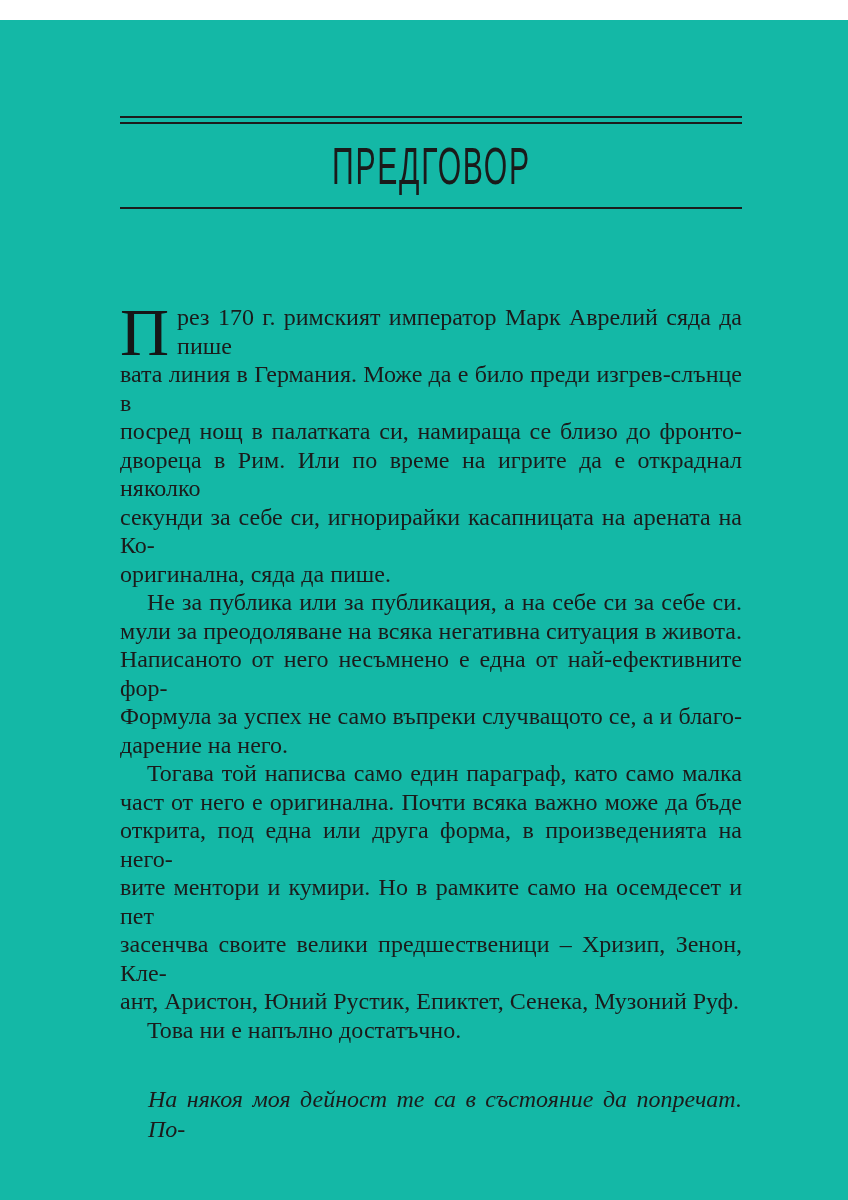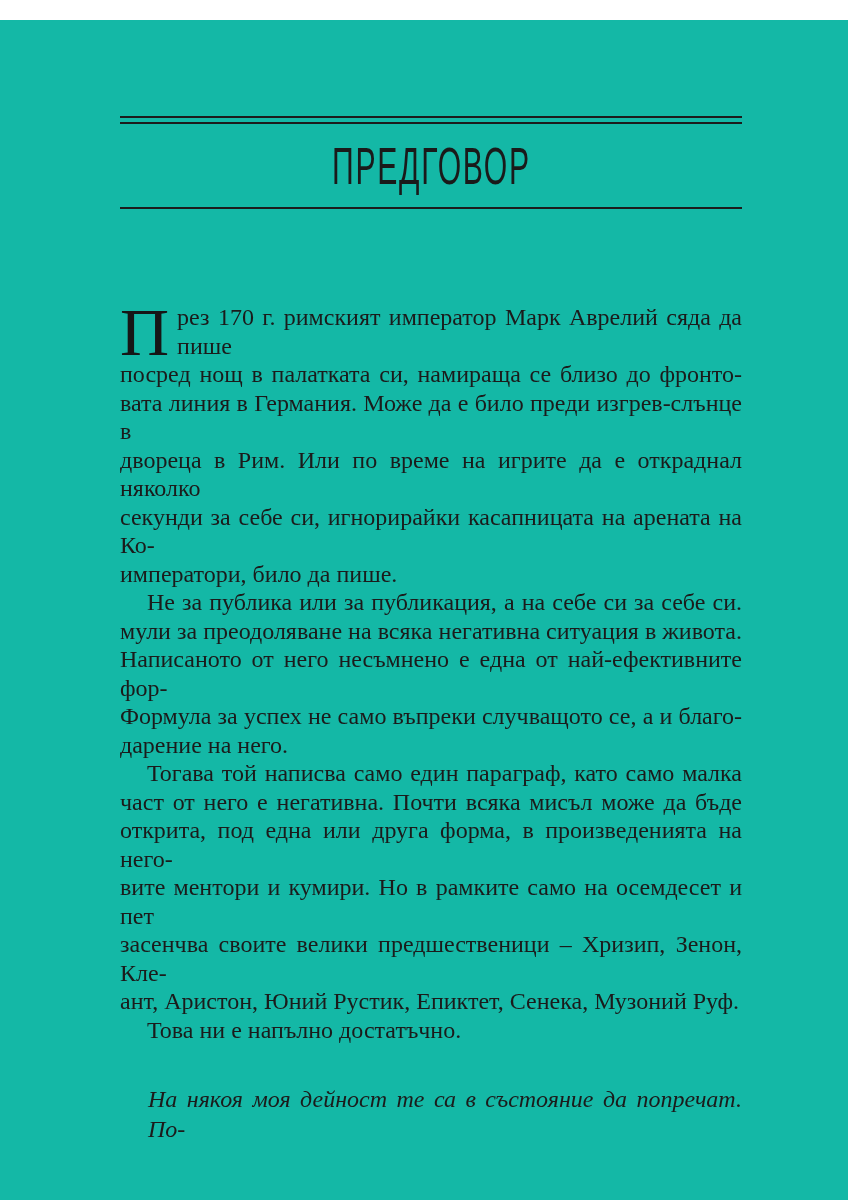--- a/index.html
+++ b/index.html
@@ -88,36 +88,36 @@
     <div class="title-row">
       <span class="chapter-title">ПРЕДГОВОР</span>
     </div>
 
     <div class="rule-single"></div>
 
     <div class="body-text">
         <div class="paragraph">
           <span class="dropcap">П</span>
           <div class="line jl">рез 170 г. римският император Марк Аврелий сяда да пише</div>
+          <div class="line jl">вата линия в Германия. Може да е било преди изгрев-слънце в</div>
           <div class="line jl">посред нощ в палатката си, намираща се близо до фронто-</div>
-          <div class="line jl">вата линия в Германия. Може да е било преди изгрев-слънце в</div>
           <div class="line jl">двореца в Рим. Или по време на игрите да е откраднал няколко</div>
           <div class="line jl">секунди за себе си, игнорирайки касапницата на арената на Ко-</div>
-          <div class="line">императори, било да пише.</div>
+          <div class="line">оригинална, сяда да пише.</div>
         </div>
         <div class="paragraph">
           <div class="line jl indent">Не за публика или за публикация, а на себе си за себе си.</div>
           <div class="line jl">мули за преодоляване на всяка негативна ситуация в живота.</div>
           <div class="line jl">Написаното от него несъмнено е една от най-ефективните фор-</div>
           <div class="line jl">Формула за успех не само въпреки случващото се, а и благо-</div>
           <div class="line">дарение на него.</div>
         </div>
         <div class="paragraph">
           <div class="line jl indent">Тогава той написва само един параграф, като само малка</div>
-          <div class="line jl">част от него е негативна. Почти всяка мисъл може да бъде</div>
+          <div class="line jl">част от него е оригинална. Почти всяка важно може да бъде</div>
           <div class="line jl">открита, под една или друга форма, в произведенията на него-</div>
           <div class="line jl">вите ментори и кумири. Но в рамките само на осемдесет и пет</div>
           <div class="line jl">засенчва своите велики предшественици – Хризип, Зенон, Кле-</div>
           <div class="line">ант, Аристон, Юний Рустик, Епиктет, Сенека, Музоний Руф.</div>
         </div>
         <div class="paragraph">
           <div class="line indent">Това ни е напълно достатъчно.</div>
         </div>
         <div class="paragraph quote">
           <div class="line jl">На някоя моя дейност те са в състояние да попречат. По-</div>

